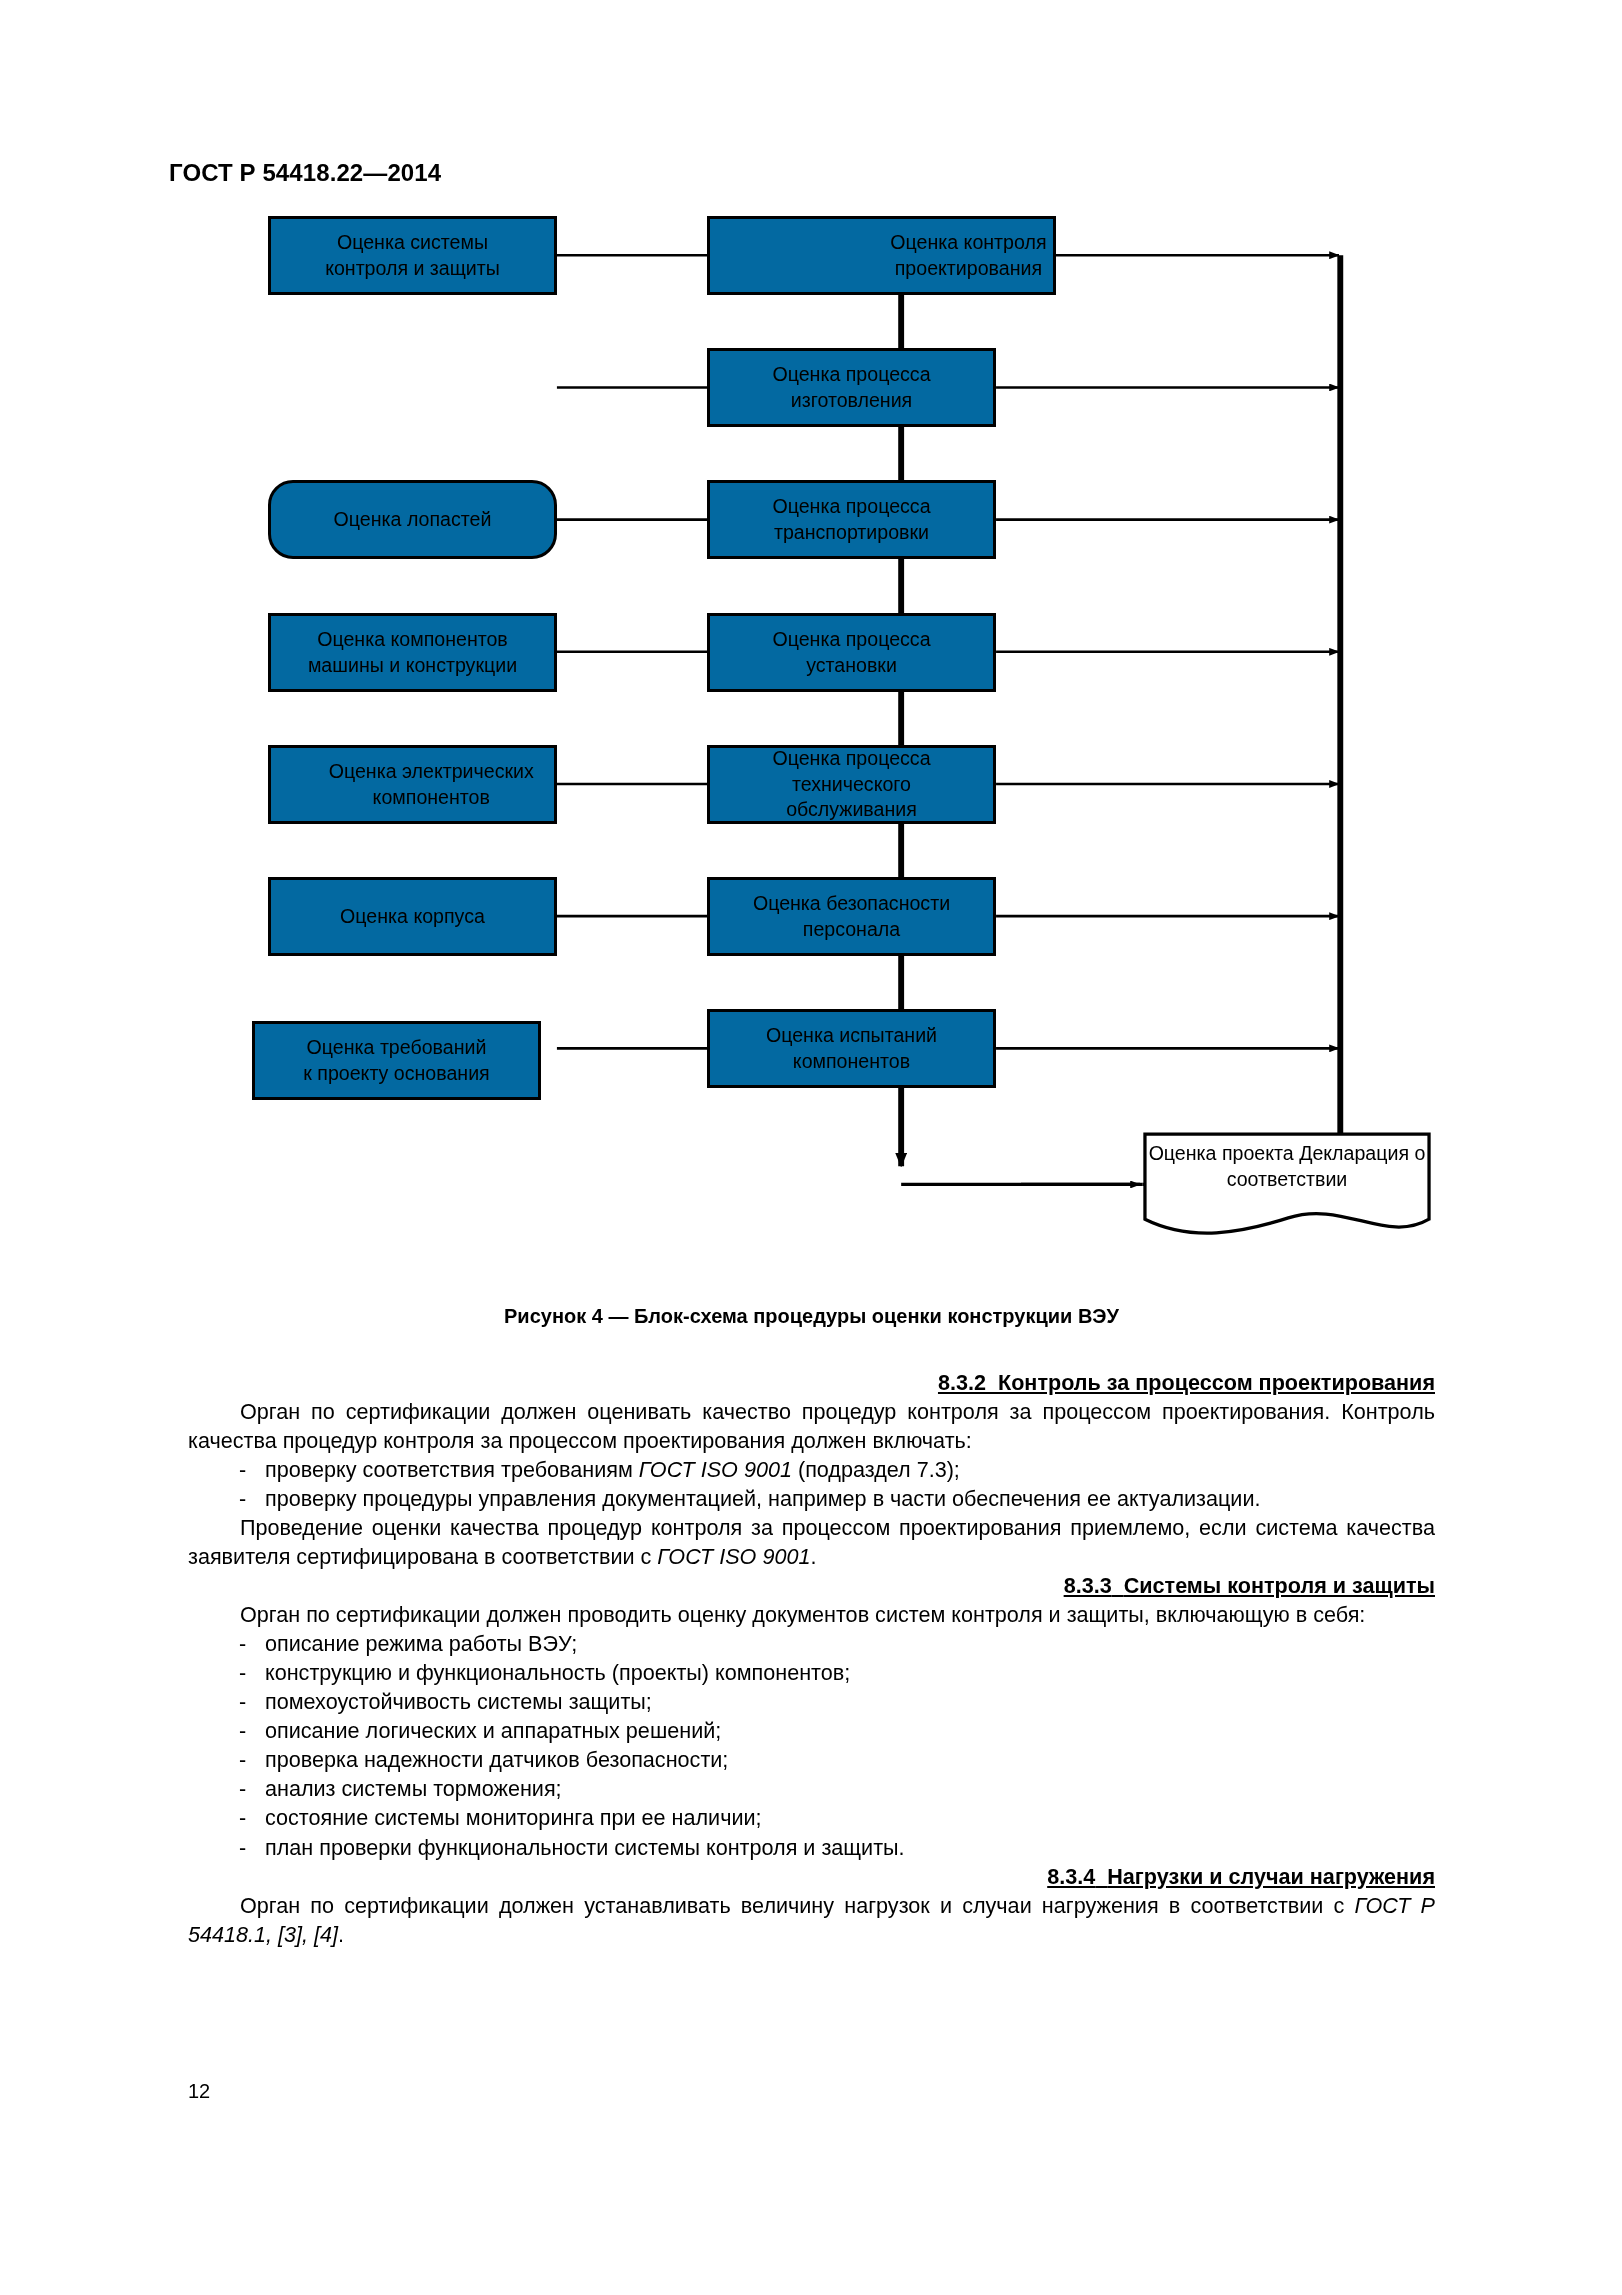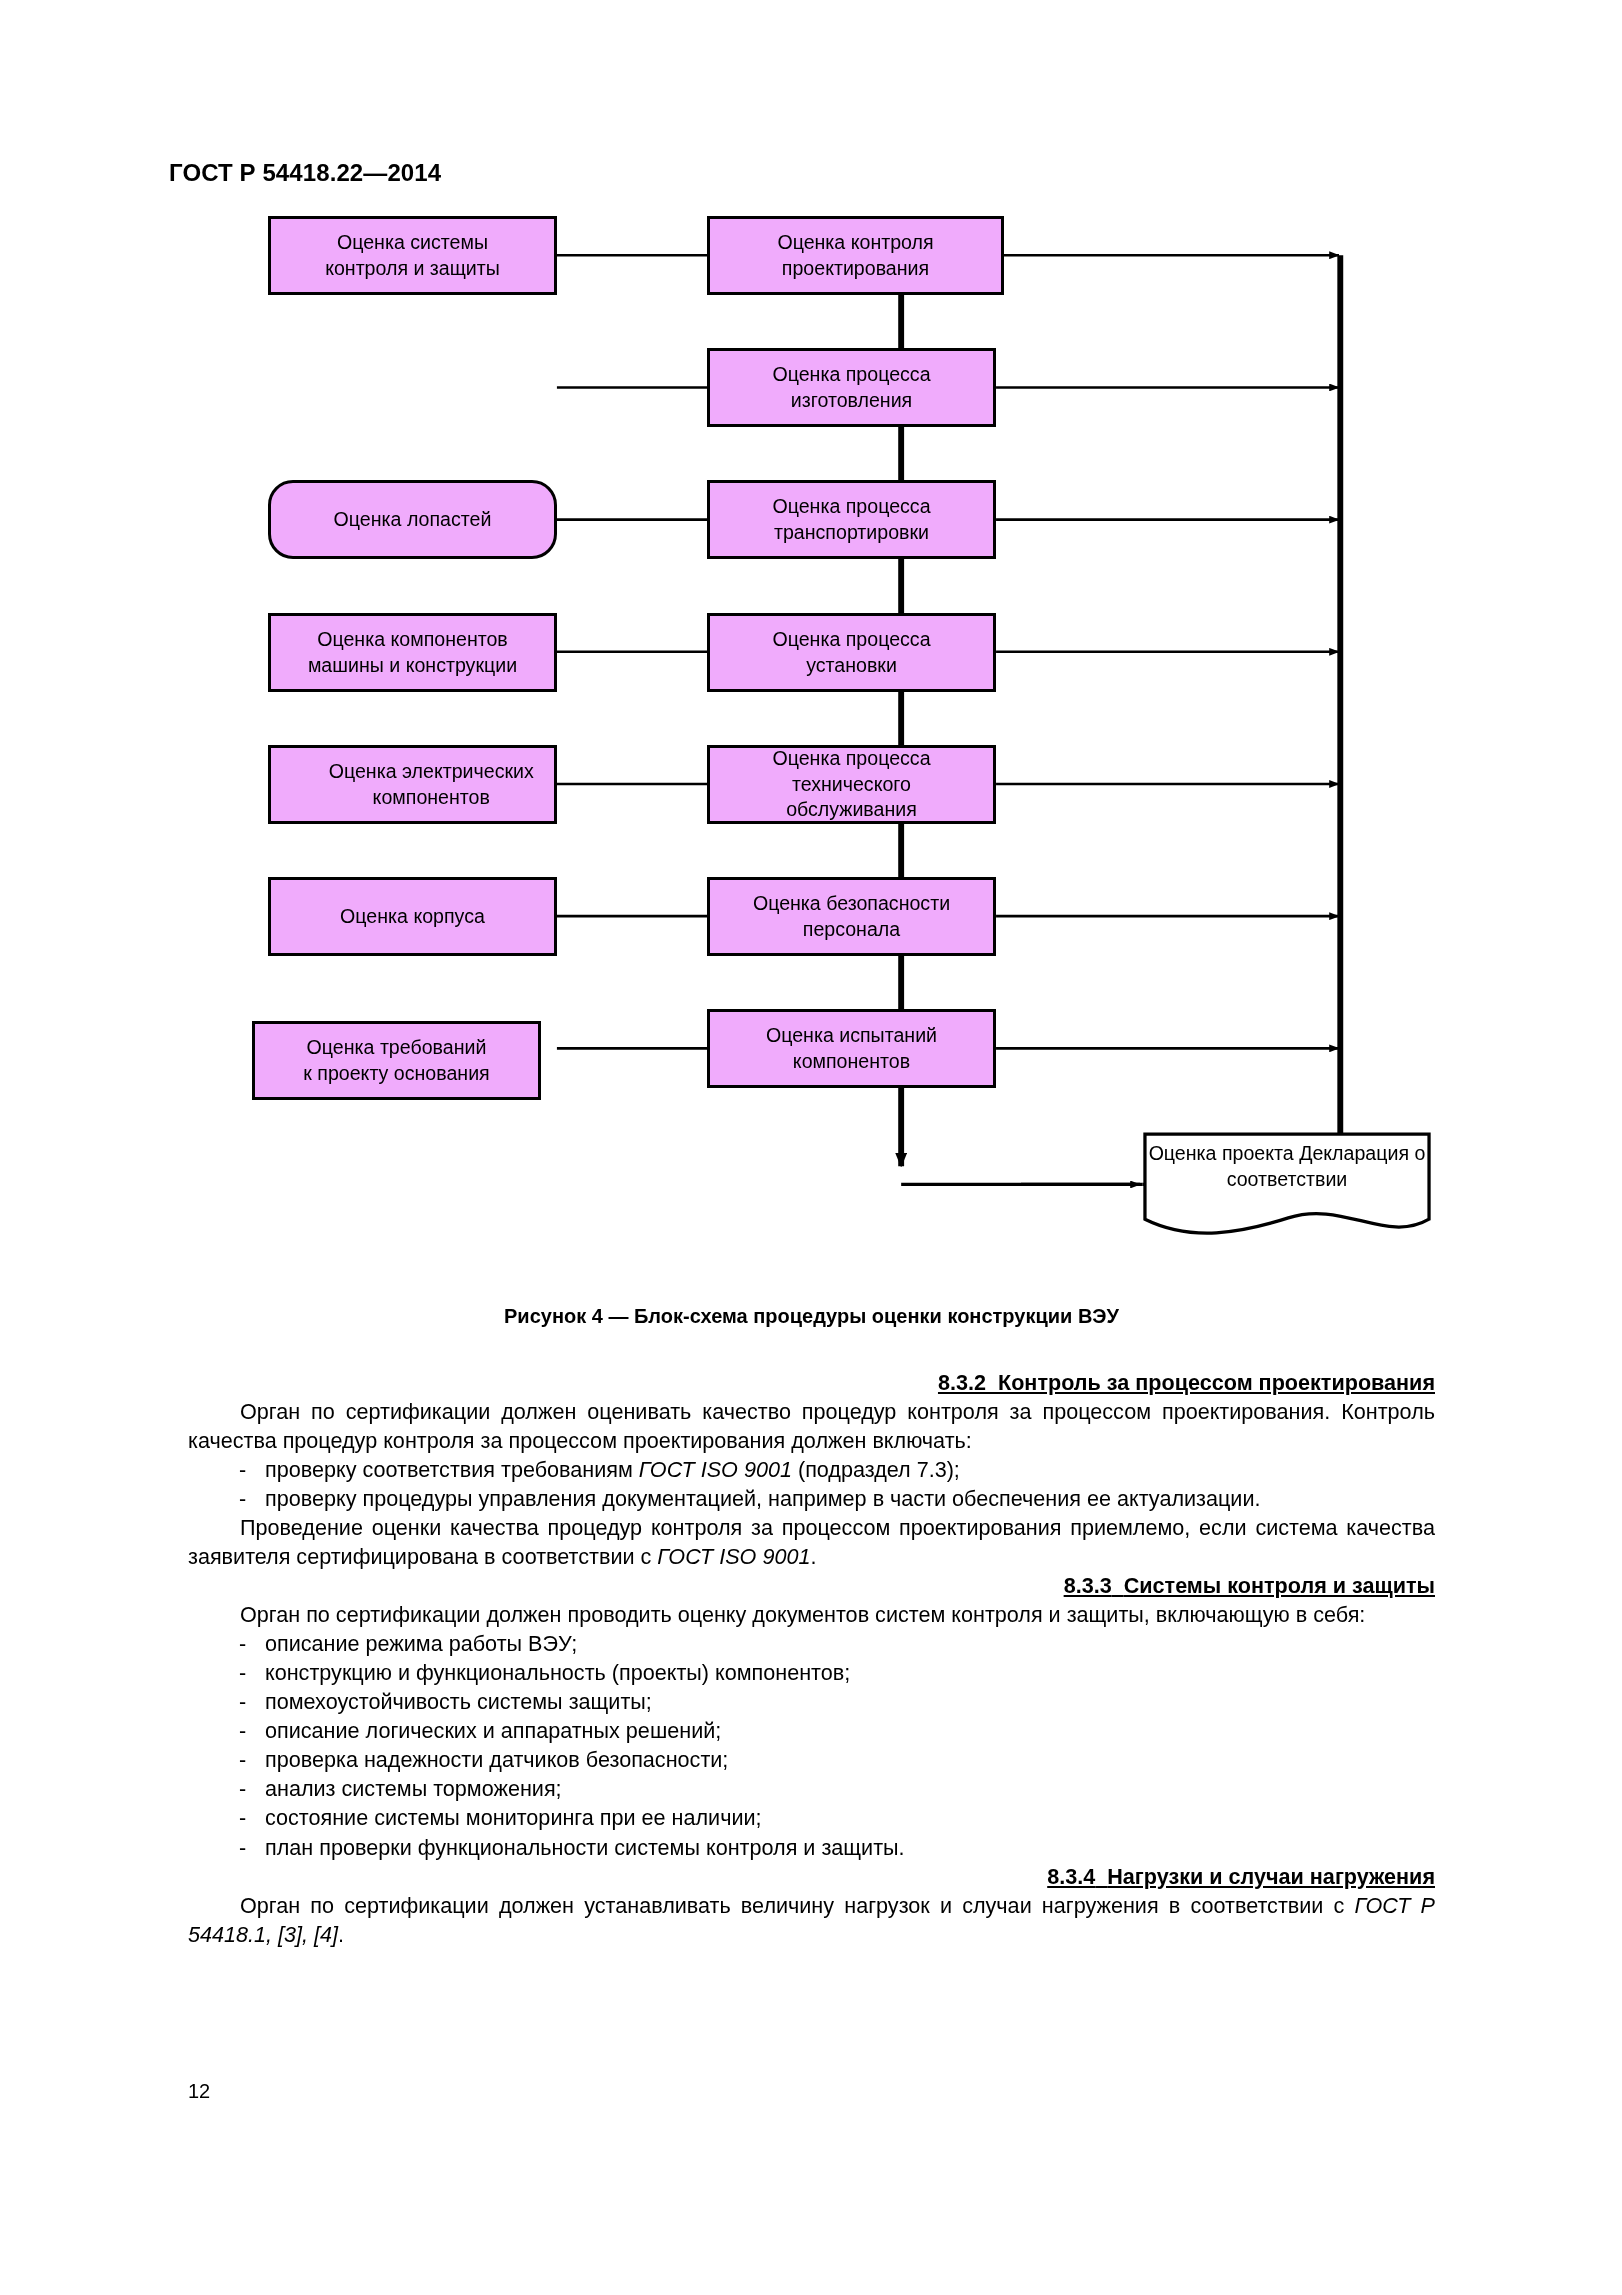--- a/index.html
+++ b/index.html
@@ -27,21 +27,21 @@
 
   
   .flow {
     position:absolute;
     left:0; top:216px;
     width:1623px; height:1047px;
   }
   .fbox {
     position:absolute;
     border:3.3px solid #000;
-    background:#f0abfc;
+    background:#0369a1;
     box-sizing:border-box;
     display:flex;
     align-items:center;
     justify-content:center;
     text-align:center;
     font-size:19.6px;
     line-height:1.30;
     padding:2.6px 6.5px;
   }
   .fbox span { display:block; }
@@ -185,21 +185,21 @@
         <span>Оценка корпуса</span>
       </div>
     </div>
     <div class="fbox" style="left:252px; top:793px; width:289px; height:79px;margin-top:12px;">
       <div>
         <span>Оценка требований</span>
         <span>к проекту основания</span>
       </div>
     </div>
 
-    <div class="fbox" style="left:707px; top:0px; width:297px; height:79px;">
+    <div class="fbox" style="left:707px; top:0px; width:349px; height:79px;justify-content:flex-end;">
       <div>
         <span>Оценка контроля</span>
         <span>проектирования</span>
       </div>
     </div>
     <div class="fbox" style="left:707px; top:132px; width:289px; height:79px;">
       <div>
         <span>Оценка процесса</span>
         <span>изготовления</span>
       </div>

